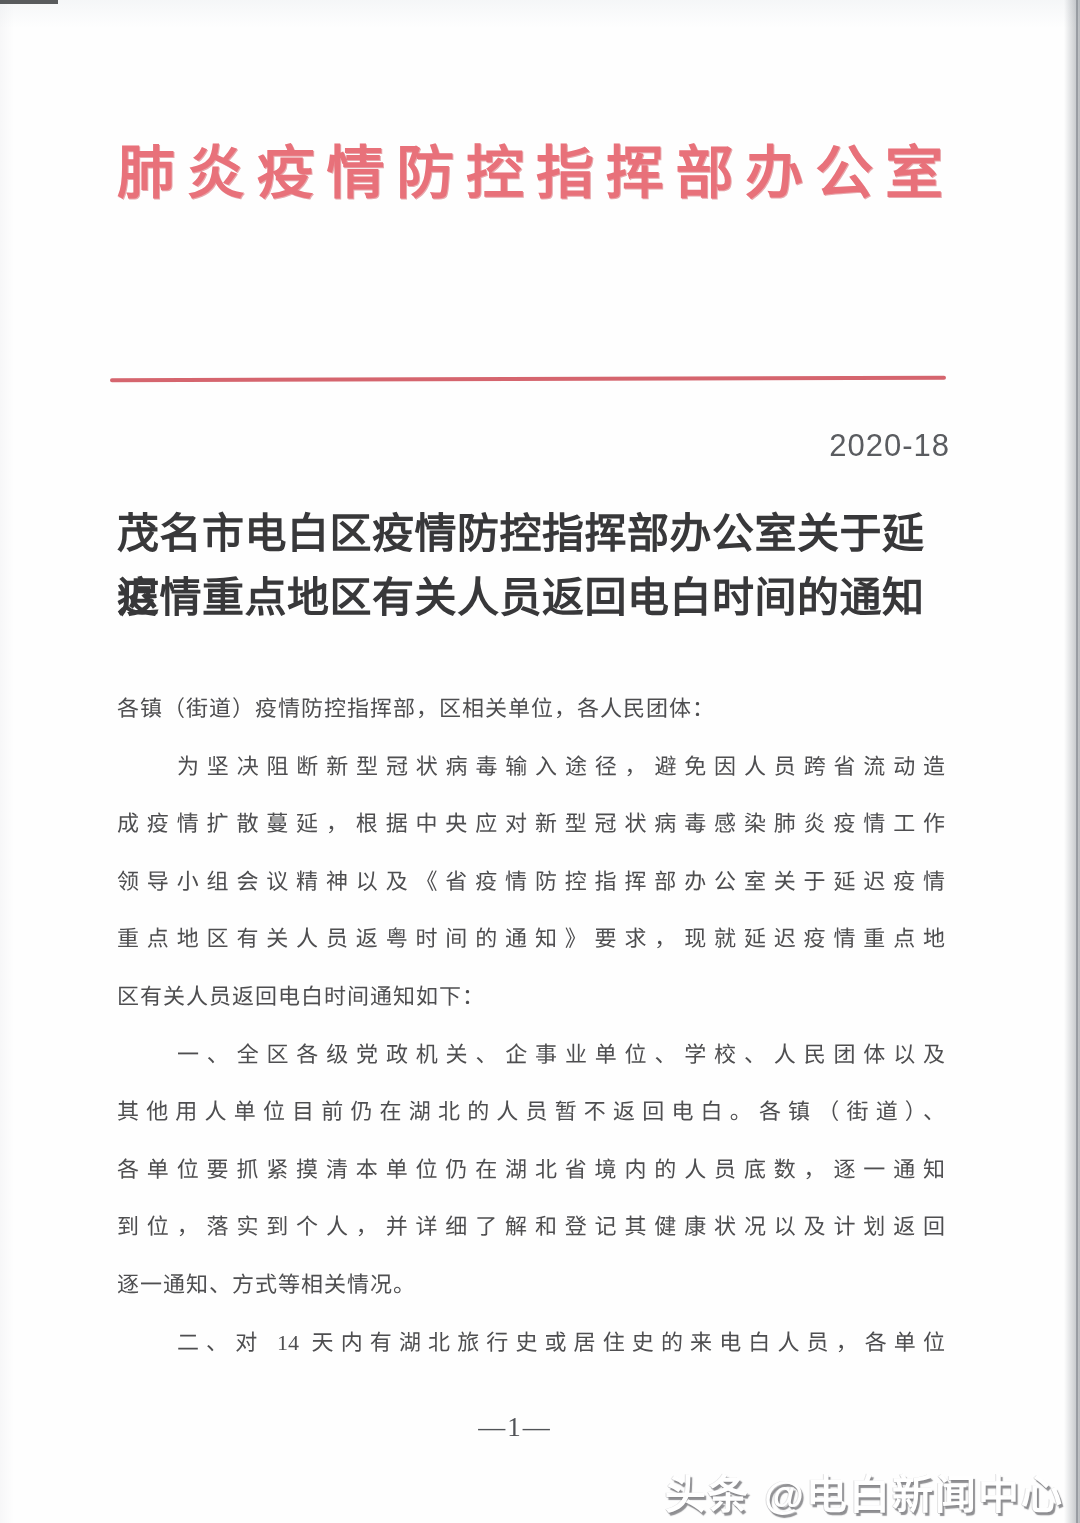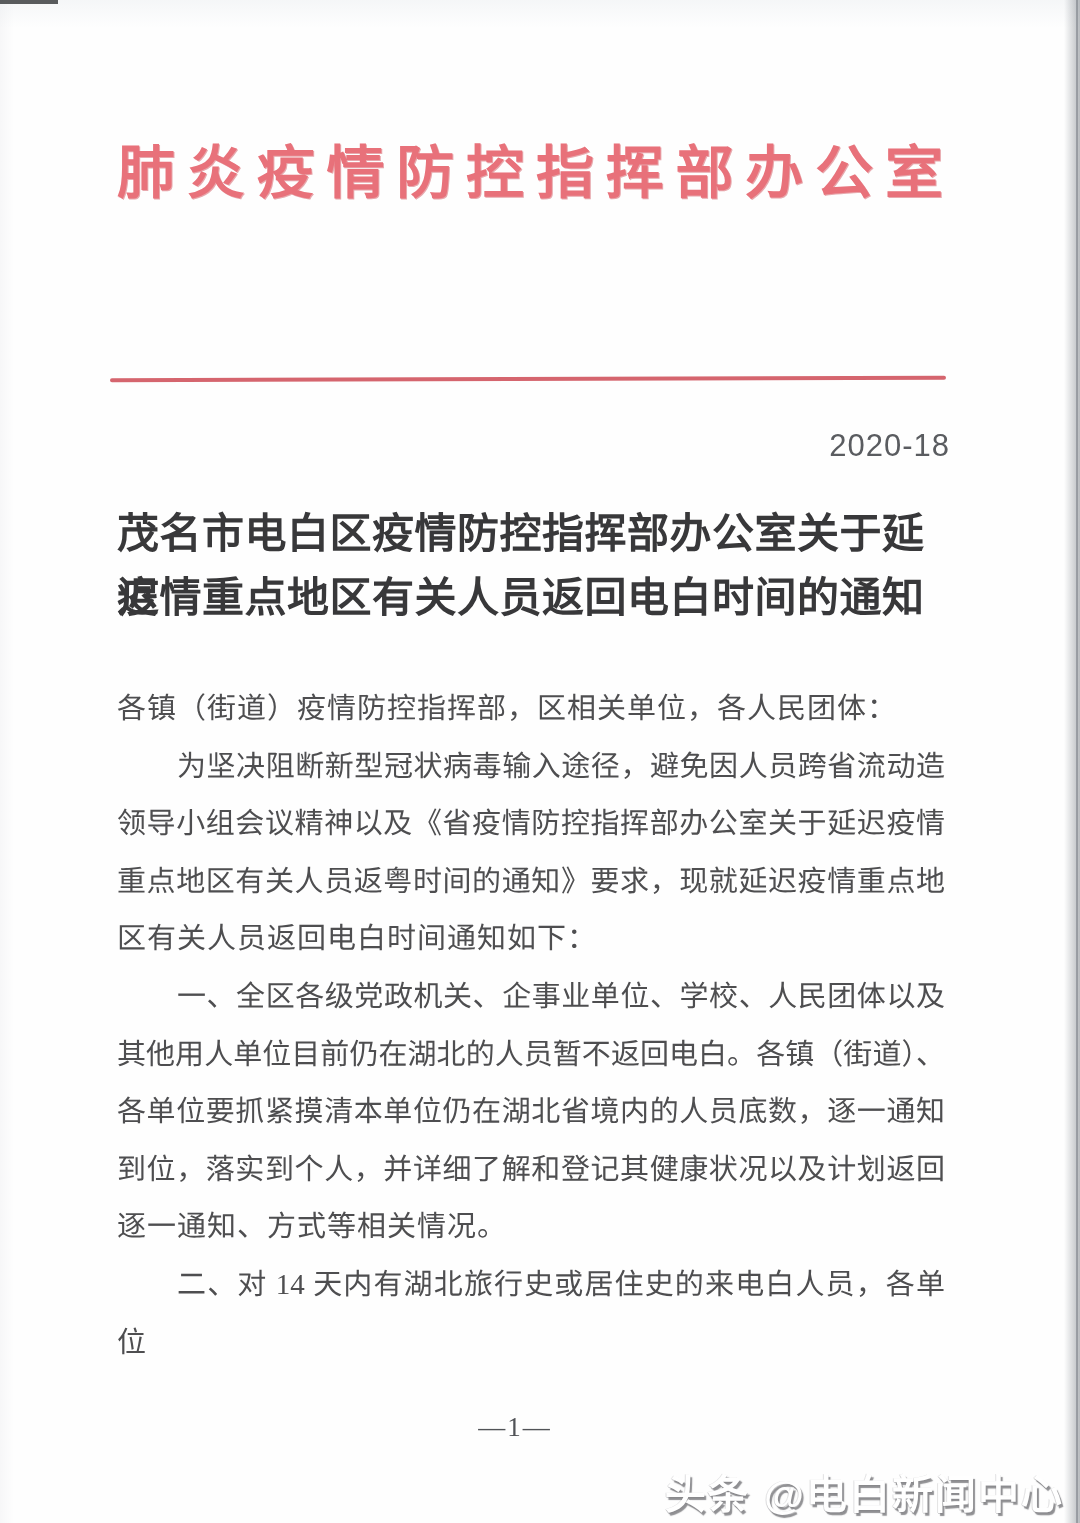--- a/index.html
+++ b/index.html
@@ -63,21 +63,21 @@
   .notice-title{
     position:absolute;left:117px;width:828px;top:502px;
     color:#38383a;font-weight:bold;font-size:42px;
     text-align:left;
   }
   .notice-title .nt-line{line-height:64px;height:64px;letter-spacing:0.5px;}
 
   .body-text{
     position:absolute;left:117px;width:828px;top:680px;
     color:var(--body-ink,#4e4e50);
-    font-size:29px;
+    font-size:22px;
   }
   .body-text .b-line{
     line-height:57.6px;height:57.6px;
     white-space:nowrap;
     letter-spacing:1px;
   }
   .body-text .b-line.fill{
     white-space:normal;
     text-align:justify;
     text-align-last:justify;
@@ -121,20 +121,21 @@
   <div class="doc-number">2020-18</div>
 
   <div class="notice-title">
     <div class="nt-line">茂名市电白区疫情防控指挥部办公室关于延迟</div>
     <div class="nt-line">疫情重点地区有关人员返回电白时间的通知</div>
   </div>
 
   <div class="body-text">
     <div class="b-line">各镇（街道）疫情防控指挥部，区相关单位，各人民团体：</div>
     <div class="b-line fill indent">为坚决阻断新型冠状病毒输入途径，避免因人员跨省流动造</div>
+    <div class="b-line fill">成疫情扩散蔓延，根据中央应对新型冠状病毒感染肺炎疫情工作</div>
     <div class="b-line fill">领导小组会议精神以及《省疫情防控指挥部办公室关于延迟疫情</div>
     <div class="b-line fill">重点地区有关人员返粤时间的通知》要求，现就延迟疫情重点地</div>
     <div class="b-line">区有关人员返回电白时间通知如下：</div>
     <div class="b-line fill indent">一、全区各级党政机关、企事业单位、学校、人民团体以及</div>
     <div class="b-line fill">其他用人单位目前仍在湖北的人员暂不返回电白。各镇（街道）、</div>
     <div class="b-line fill">各单位要抓紧摸清本单位仍在湖北省境内的人员底数，逐一通知</div>
     <div class="b-line fill">到位，落实到个人，并详细了解和登记其健康状况以及计划返回</div>
     <div class="b-line">逐一通知、方式等相关情况。</div>
     <div class="b-line fill indent">二、对 14 天内有湖北旅行史或居住史的来电白人员，各单位</div>
   </div>

